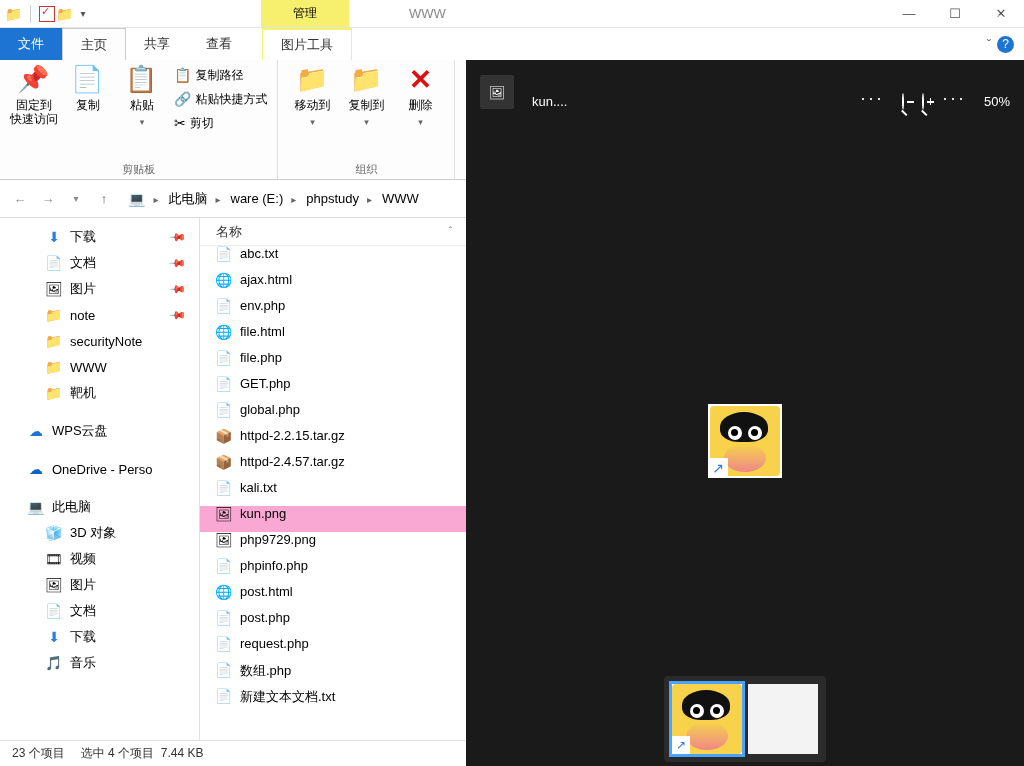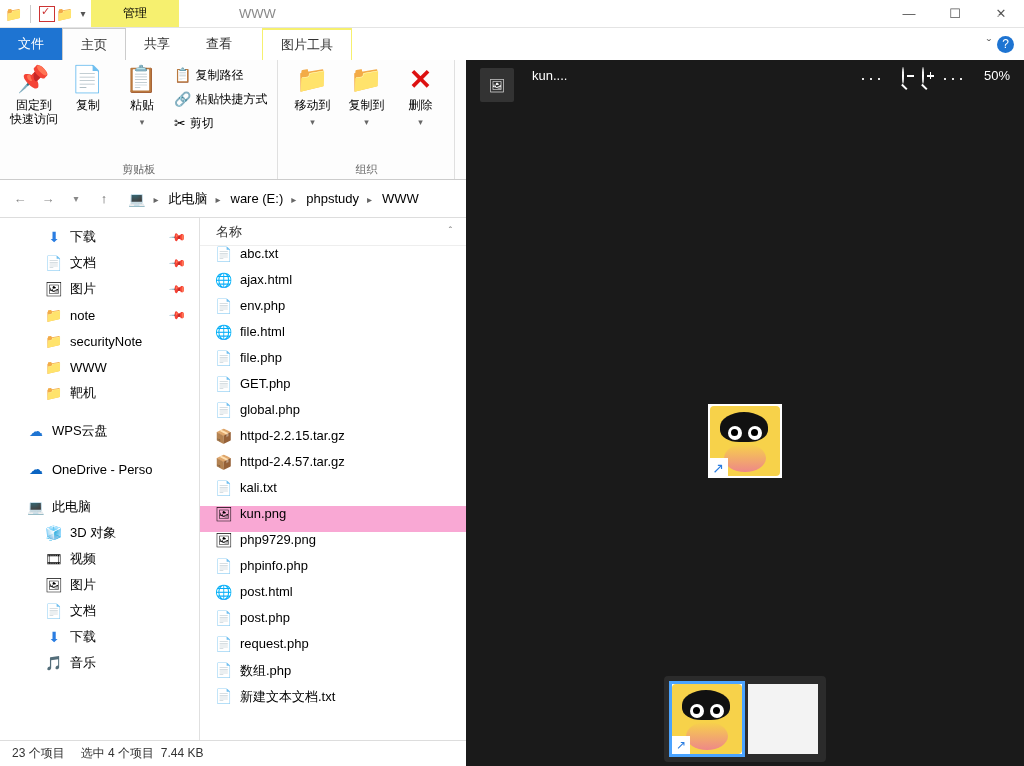--- a/index.html
+++ b/index.html
@@ -7,21 +7,21 @@
 
 
 .titlebar { height:28px; display:flex; align-items:center; border-bottom:1px solid #e4e4e4; font-size:12px; }
 .titlebar .qat { display:flex; align-items:center; padding-left:6px; gap:2px; }
 .ico16 { width:16px; height:16px; display:inline-flex; align-items:center; justify-content:center; }
 .folder-ico::before { content:"📁"; font-size:14px; }
 .check-ico { width:16px; height:16px; border:1px solid #c33; display:inline-block; position:relative; background:#fff; }
 .check-ico::after { content:"✓"; color:#c33; font-size:11px; position:absolute; top:-2px; left:1px; }
 .qat-sep { width:1px; height:18px; background:#ccc; margin:0 6px; }
 .drop-ico::before { content:"▾"; font-size:10px; color:#555; }
-.manage-area { background:#f6f06f; height:100%; display:flex; align-items:center; justify-content:center; width:88px; font-size:12px; }
+.manage-area { margin-left:170px; background:#f6f06f; height:100%; display:flex; align-items:center; justify-content:center; width:88px; font-size:12px; }
 .title-text { margin-left:60px; color:#888; font-size:13px; }
 .win-btns { margin-left:auto; display:flex; }
 .win-btn { width:46px; height:28px; display:flex; align-items:center; justify-content:center; color:#555; font-size:13px; }
 
 
 .ribbon-tabs { height:32px; display:flex; align-items:stretch; font-size:13px; }
 .tab { padding:0 18px; display:flex; align-items:center; color:#333; }
 .tab.file { background:#1e74d2; color:#fff; }
 .tab.active { background:#fdfdfd; border:1px solid #ccc; border-bottom:none; }
 .tab.orange { color:#333; background:#fff; border:1px solid #f6f06f; border-top:2px solid #f6f06f; border-bottom:none; }
@@ -84,21 +84,21 @@
 .frow { display:flex; height:26px; padding-left:16px; gap:8px; }
 .frow.sel { background:#f9a8d4; }
 .fi-txt::before { content:"📄"; }
 .fi-edge::before { content:"🌐"; color:#1a73c9; }
 .fi-php::before { content:"📄"; color:#6b8; }
 .fi-gz::before { content:"📦"; }
 .fi-png::before { content:"🖼"; }
 
 
 .viewer { position:absolute; top:60px; left:466px; width:558px; height:706px; background:#1a1a1a; color:#fff; font-size:13px; } 
-.viewer-top { height:64px; display:flex; align-items:flex-start; gap:18px; padding:8px 14px; }
+.viewer-top { height:64px; display:flex; align-items:flex-end; gap:18px; padding:15px 14px; }
 .viewer-top .vb { width:34px; height:34px; display:flex; align-items:center; justify-content:center; border-radius:2px; }
 .viewer-top .vb.active { background:#333; }
 .photo-ico::before { content:"🖼"; filter:grayscale(1) brightness(2); }
 .viewer-dots::before { content:"···"; font-size:18px; letter-spacing:2px; }
 .zoom-out::before,.zoom-in::before { content:""; }
 .zoom-out,.zoom-in { width:18px; height:18px; border:1.5px solid #fff; border-radius:50%; position:relative; }
 .zoom-out::after,.zoom-in::after { content:""; position:absolute; width:7px; height:1.5px; background:#fff; top:7px; left:4px; }
 .zoom-in::before { content:""; position:absolute; height:7px; width:1.5px; background:#fff; left:7px; top:4px; }
 .zoom-handle { position:absolute; width:7px; height:1.5px; background:#fff; bottom:-4px; right:-5px; transform:rotate(45deg); }
 .viewer-title { flex-shrink:0; }

